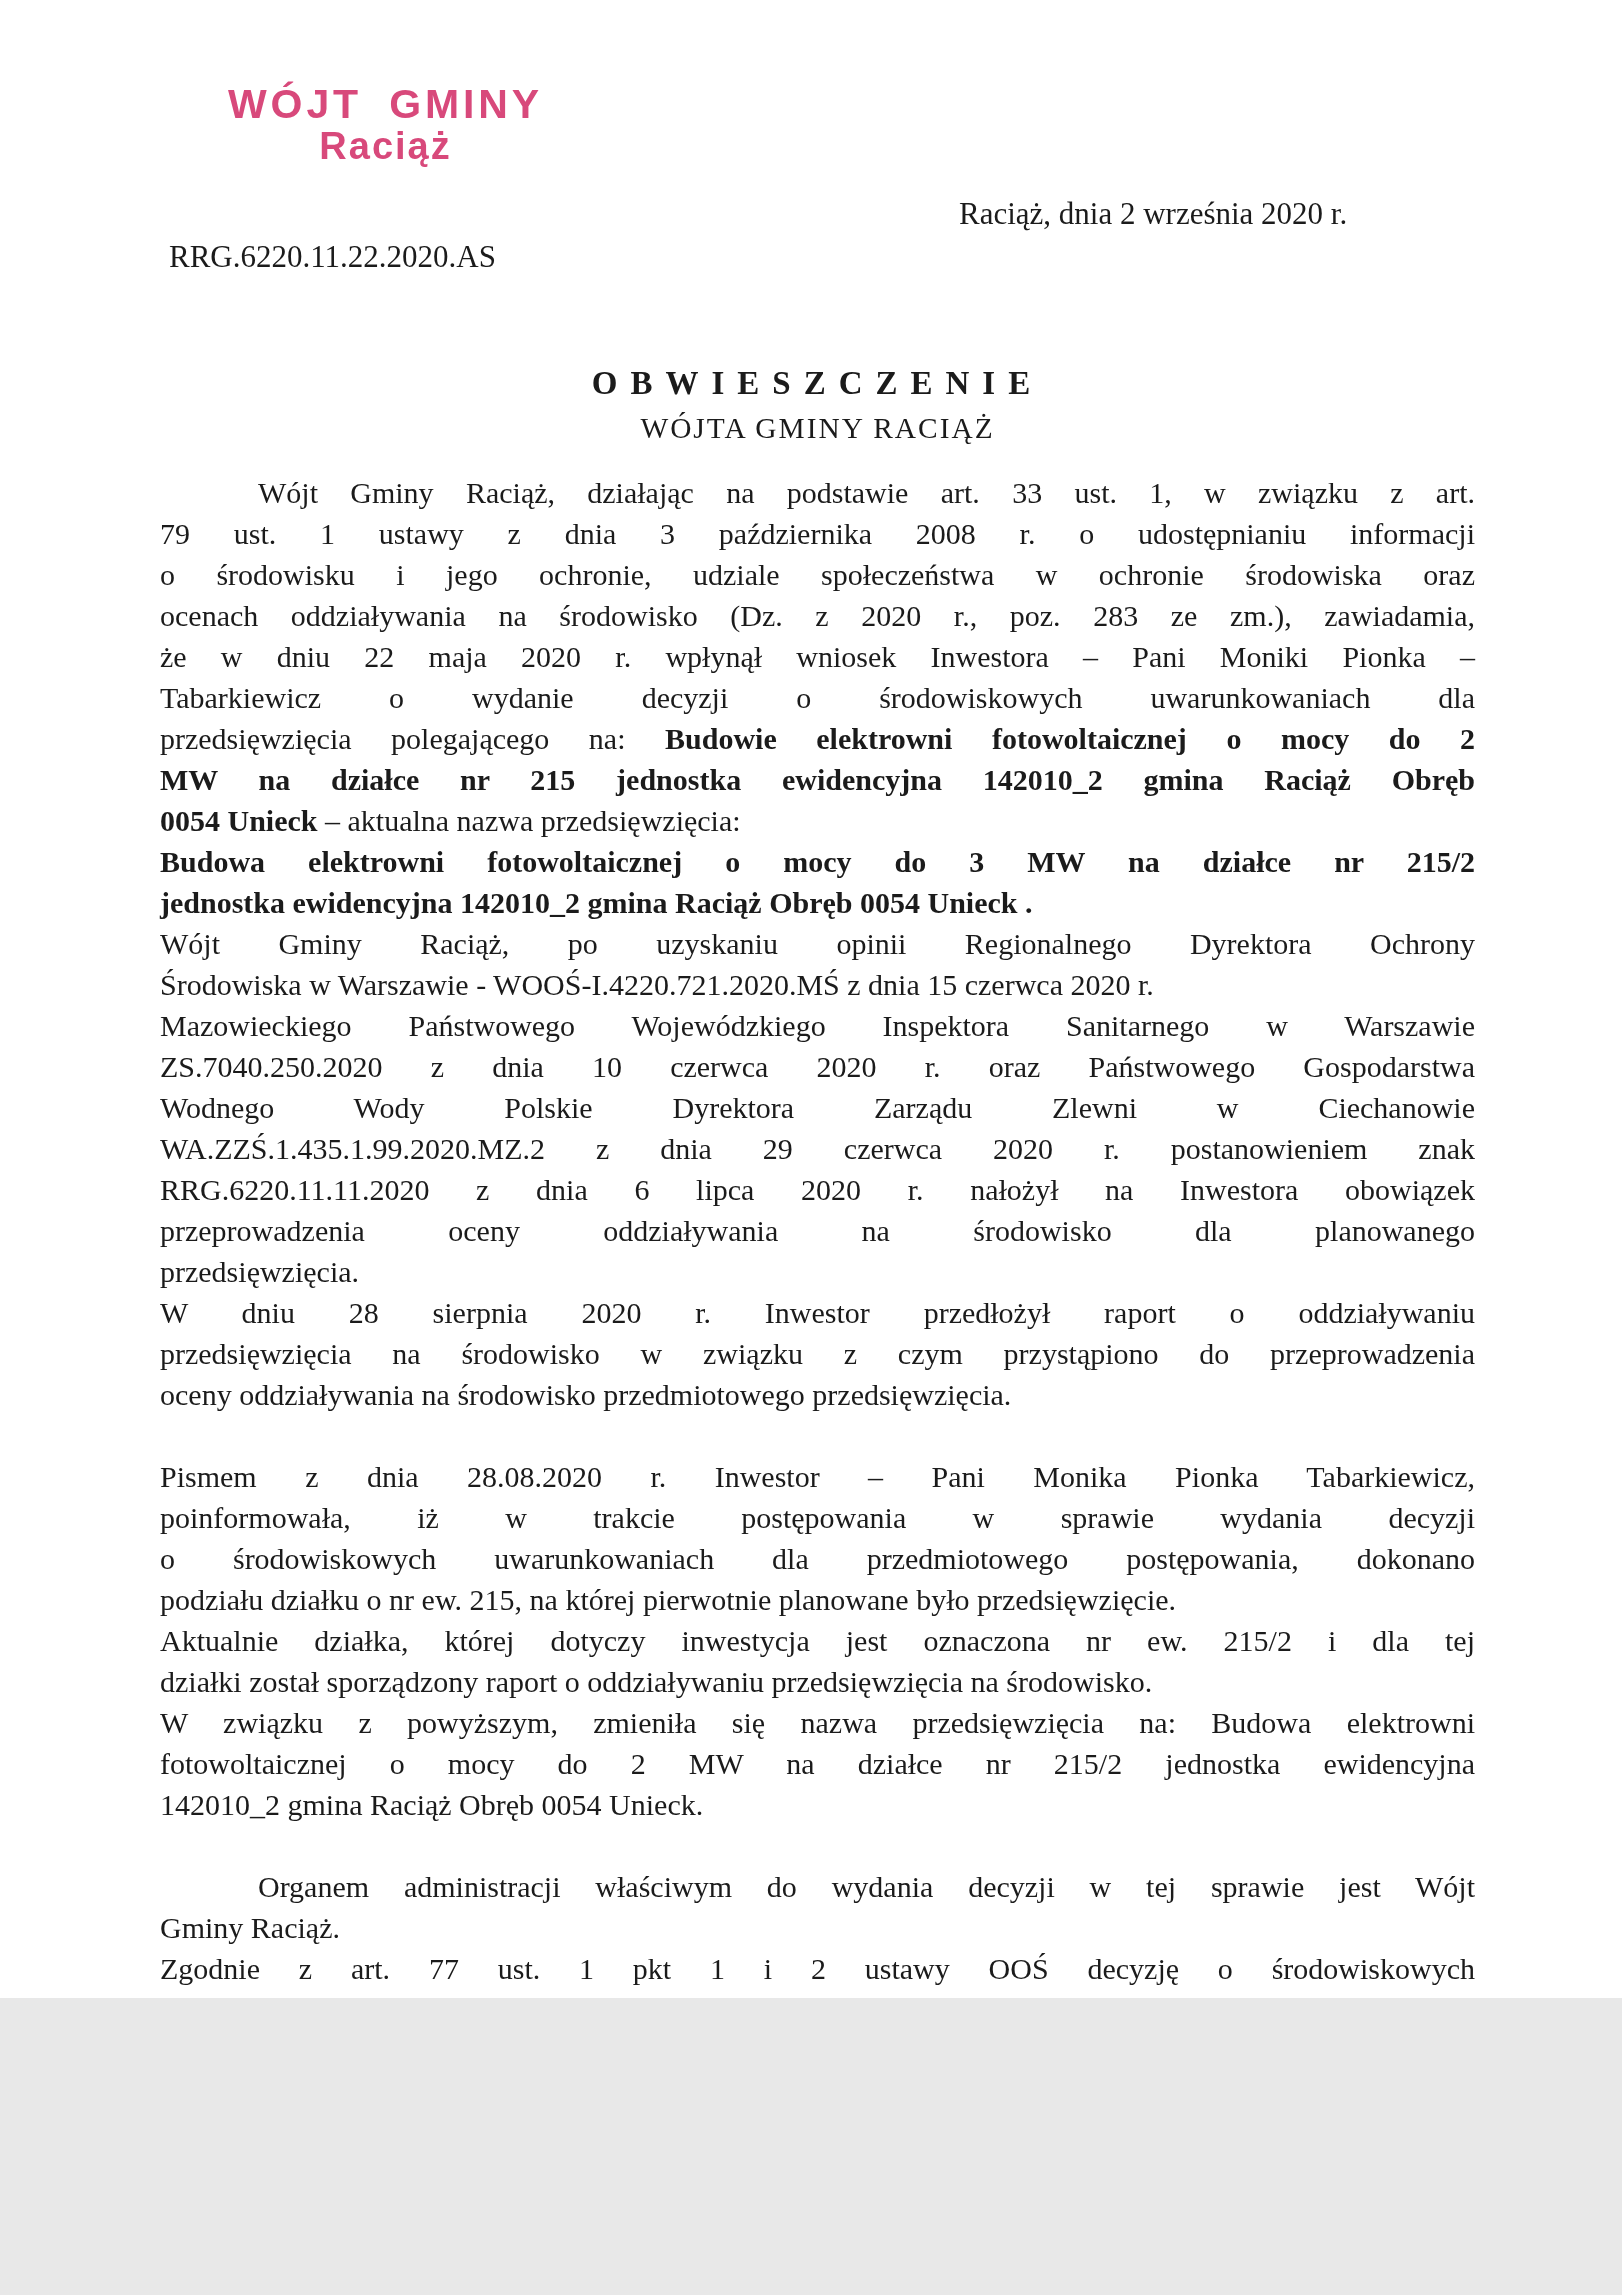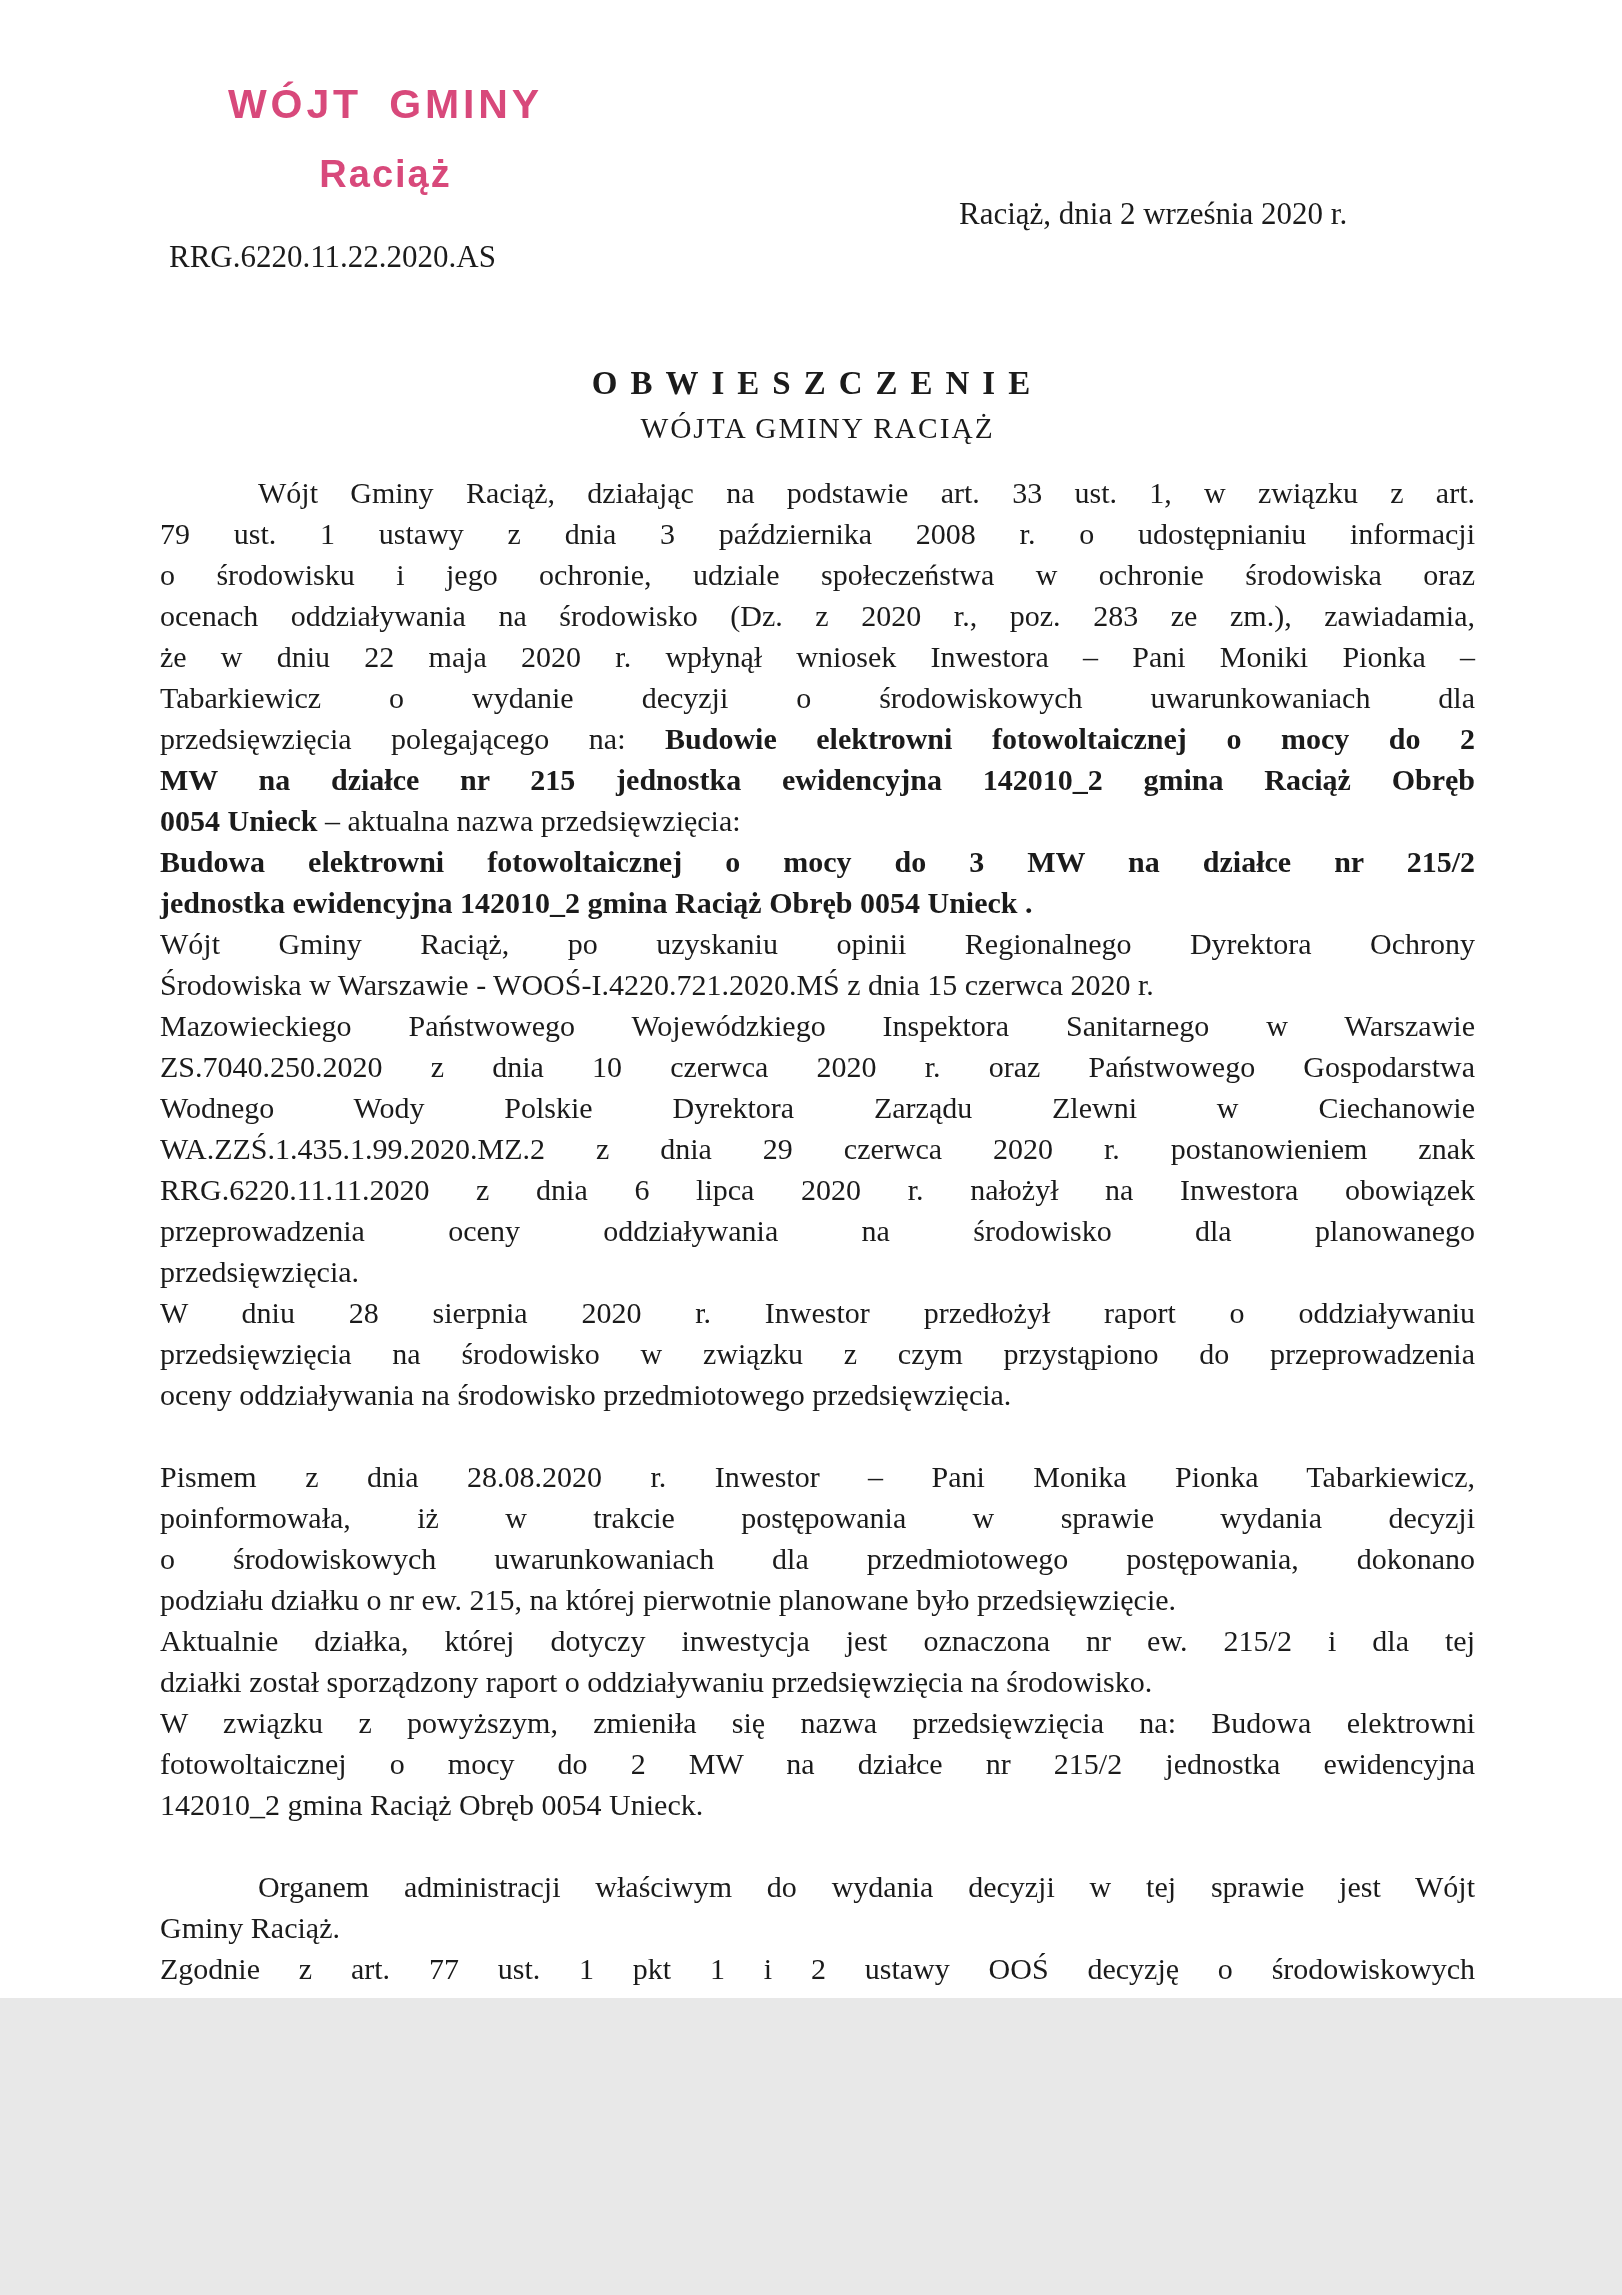--- a/index.html
+++ b/index.html
@@ -30,21 +30,21 @@
   .stamp-line1 {
     font-size: 41px;
     letter-spacing: 3.9px;
     word-spacing: 11.8px;
     line-height: 1;
   }
   .stamp-line2 {
     font-size: 38px;
     letter-spacing: 2px;
     line-height: 1;
-    margin-top: 30px;
+    margin-top: 2px;
     text-align: center;
   }
   
   .place-date {
     position: absolute;
     left: 959px;
     top: 196px;
     font-size: 31px;
     white-space: nowrap;
   }

